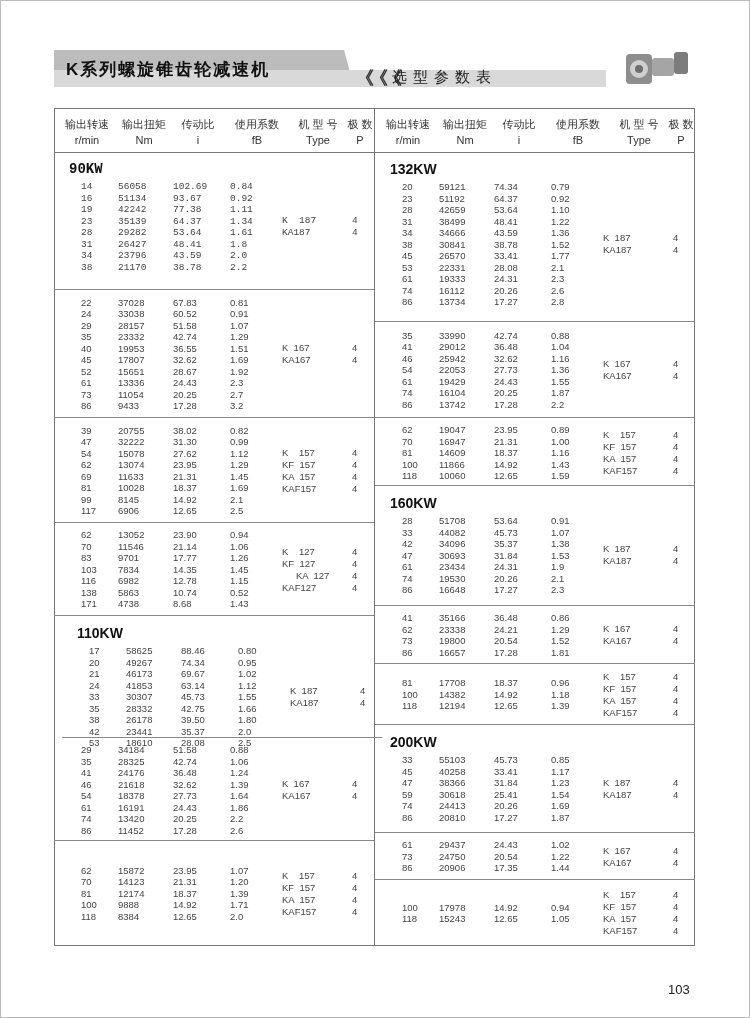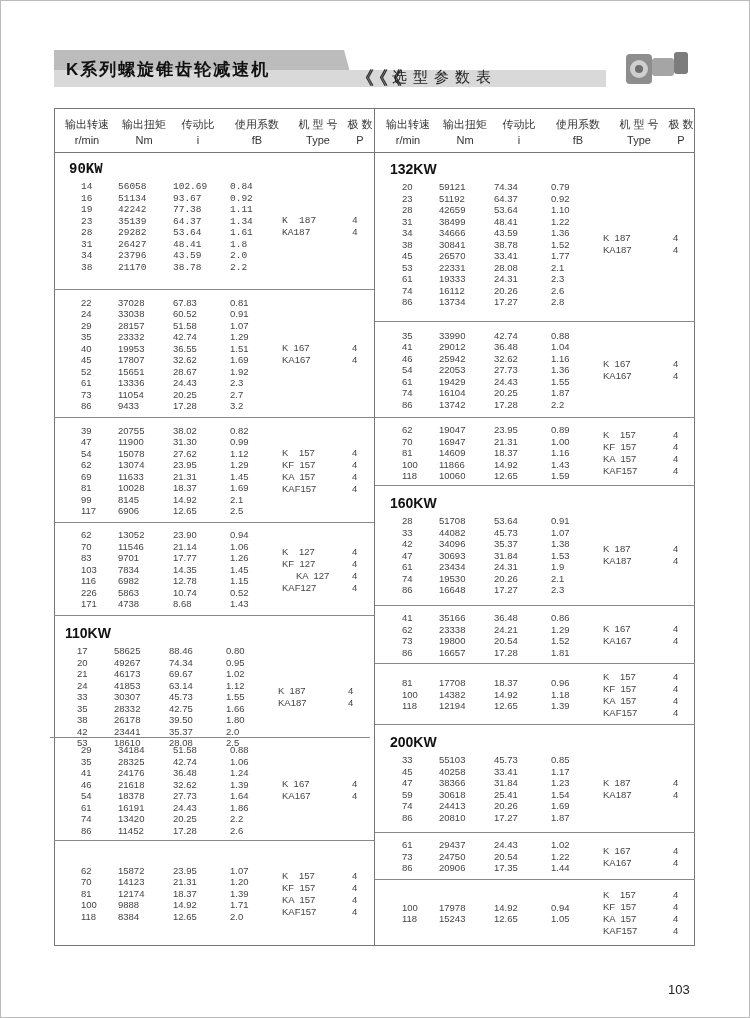--- a/index.html
+++ b/index.html
@@ -237,21 +237,21 @@
     <div class="section" style="left: 54px; top: 418px; width: 320px; height: 105px;">
       <div class="rows" style="top: 6.5px;">
         <div class="row">
           <span class="c c1">39</span>
           <span class="c c2">20755</span>
           <span class="c c3">38.02</span>
           <span class="c c4">0.82</span>
         </div>
         <div class="row">
           <span class="c c1">47</span>
-          <span class="c c2">11900</span>
+          <span class="c c2">32222</span>
           <span class="c c3">31.30</span>
           <span class="c c4">0.99</span>
         </div>
         <div class="row">
           <span class="c c1">54</span>
           <span class="c c2">15078</span>
           <span class="c c3">27.62</span>
           <span class="c c4">1.12</span>
         </div>
         <div class="row">
@@ -318,40 +318,40 @@
           <span class="c c3">14.35</span>
           <span class="c c4">1.45</span>
         </div>
         <div class="row">
           <span class="c c1">116</span>
           <span class="c c2">6982</span>
           <span class="c c3">12.78</span>
           <span class="c c4">1.15</span>
         </div>
         <div class="row">
-          <span class="c c1">226</span>
+          <span class="c c1">138</span>
           <span class="c c2">5863</span>
           <span class="c c3">10.74</span>
           <span class="c c4">0.52</span>
         </div>
         <div class="row">
           <span class="c c1">171</span>
           <span class="c c2">4738</span>
           <span class="c c3">8.68</span>
           <span class="c c4">1.43</span>
         </div>
       </div>
       <div class="types" style="top: 22.5px;">
         <div class="trow"><span style="white-space: pre;">K    127</span><span class="p">4</span></div>
         <div class="trow"><span style="white-space: pre;">KF  127</span><span class="p">4</span></div>
         <div class="trow"><span style="white-space: pre; padding-left: 14px;">KA  127</span><span class="p">4</span></div>
         <div class="trow"><span style="white-space: pre; text-align: right;">KAF127</span><span class="p">4</span></div>
       </div>
     </div>
-    <div class="section" style="left: 50px; top: 616px; width: 320px; height: 122px;">
+    <div class="section" style="left: 62px; top: 616px; width: 320px; height: 122px;">
       <div class="sec-title" style="top: 9px;">110KW</div>
       <div class="rows" style="top: 29px;">
         <div class="row">
           <span class="c c1">17</span>
           <span class="c c2">58625</span>
           <span class="c c3">88.46</span>
           <span class="c c4">0.80</span>
         </div>
         <div class="row">
           <span class="c c1">20</span>

